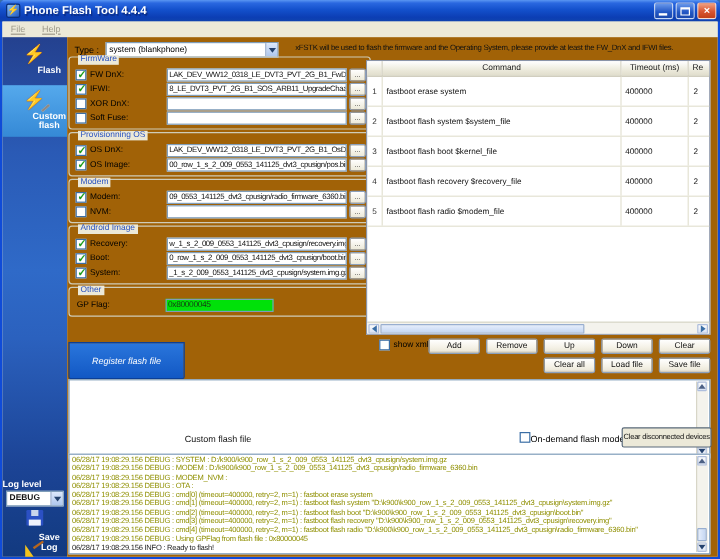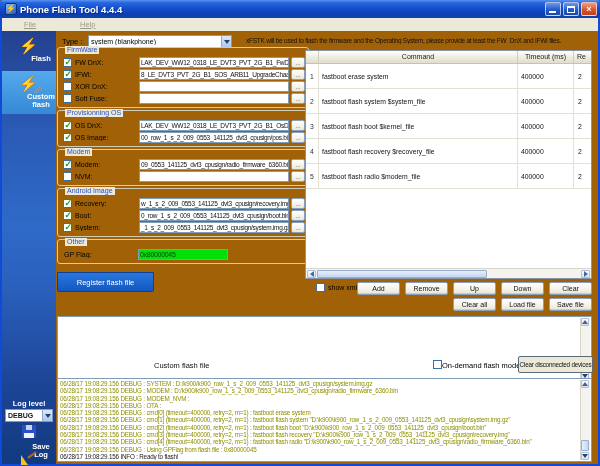--- a/index.html
+++ b/index.html
@@ -15,41 +15,41 @@
   .title-text { color:#fff; font-weight:bold; font-size:9.5px; text-shadow:1px 1px 1px #0a2a80; white-space:nowrap; }
   .win-btns { margin-left:auto; display:flex; gap:2px; }
   .wbtn { width:16px; height:14px; border-radius:2px; border:1px solid rgba(255,255,255,.65); position:relative; }
   .wbtn.min,.wbtn.max { background:linear-gradient(180deg,#6a99ec,#2156c4 60%,#1b49ac); }
   .wbtn.close { background:linear-gradient(180deg,#f0a080,#d85430 55%,#c24018); color:#fff; font-size:9px; font-weight:bold; text-align:center; line-height:12px; }
   .wbtn.min i { position:absolute; left:3px; bottom:2px; width:7px; height:2px; background:#fff; }
   .wbtn.max i { position:absolute; left:3px; top:3px; width:8px; height:7px; border:1px solid #fff; border-top-width:2px; }
 
   
   .menubar { position:absolute; top:18px; left:0; right:0; height:13px; background:#ece9d8; display:flex; align-items:center; }
-  .menu-item { font-size:7.5px; color:#9e9a8a; padding:0 22px;text-decoration:underline; }
+  .menu-item { font-size:7.5px; color:#9e9a8a; padding:0 7px;text-decoration:underline; }
 
   
   .content { position:absolute; top:31px; left:0; right:0; bottom:0; display:flex; }
   .sidebar { width:54px; flex:none; position:relative;
     background:linear-gradient(180deg,#24418f 0%,#2a5ab5 22%,#2f6ac8 45%,#2b61be 58%,#1c4496 82%,#123a80 100%); }
   .main { flex:1; position:relative; background:#a16207; overflow:hidden; }
 
   
   .nav { position:absolute; left:0; right:0; text-align:center; color:#fff; cursor:pointer; }
   .nav-label { display:block; font-size:7.5px; font-weight:bold; color:#fff; line-height:8px;margin-left:24px; }
   .nav.flash { top:6px; }
   .nav.custom { top:40px; padding:4px 0 5px; background:linear-gradient(180deg,#55a9ec,#3589d6); }
   .nav.provision { top:84px; }
   .icon { display:inline-block; position:relative; }
   .bolt { font-size:15px; line-height:16px; color:#ff8a00; text-shadow:0 0 1px #c23c00; }
   .nail { position:absolute; right:-4px; bottom:1px; width:8px; height:2px; background:#cfcfcf; border:1px solid #8a8a8a; transform:rotate(-40deg); }
   .battery { width:12px; height:16px; background:#151515; border-radius:2px; margin-bottom:1px; }
   .battery i.cap { position:absolute; top:-2px; left:3px; width:6px; height:2px; background:#151515; }
   .battery i.arrow { position:absolute; top:4px; left:2px; width:0; height:0; border-left:4px solid transparent; border-right:4px solid transparent; border-top:7px solid #35d435; }
-  .loglevel-label { position:absolute; top:368px; left:0; right:0; text-align:center; color:#fff; font-size:7.5px; font-weight:bold; }
+  .loglevel-label { position:absolute; top:368px; left:0; right:0; text-align:left; color:#fff; font-size:7.5px; font-weight:bold; }
   .debug-select { position:absolute; top:378px; left:3px; right:3px; height:13px; background:#fff; border:1px solid #7f9db9; display:flex; align-items:center; }
   .debug-select span.txt { font-size:7px; font-weight:bold; color:#111; padding-left:2px; flex:1; }
   .dd-box { width:10px; height:11px; background:linear-gradient(#dce8fb,#aec7ee); border-left:1px solid #93aacd; display:flex; align-items:center; justify-content:center; flex:none; }
   .tri-down { width:0; height:0; border-left:3px solid transparent; border-right:3px solid transparent; border-top:4px solid #24426e; }
   .tri-up { width:0; height:0; border-left:3px solid transparent; border-right:3px solid transparent; border-bottom:4px solid #4d6185; }
   .tri-left { width:0; height:0; border-top:3px solid transparent; border-bottom:3px solid transparent; border-right:4px solid #3a6ea5; }
   .tri-right { width:0; height:0; border-top:3px solid transparent; border-bottom:3px solid transparent; border-left:4px solid #3a6ea5; }
   .nav.savelog { top:394px; }
   .floppy { width:14px; height:13px; background:#2b50c4; border-radius:1px; margin-bottom:1px; }
   .floppy i.shutter { position:absolute; top:0; left:4px; width:6px; height:5px; background:#c9d4ec; }
@@ -73,21 +73,21 @@
   .cb { width:9px; height:9px; background:#fff; border:1px solid #3b6ea5; margin-left:5px; flex:none; position:relative; }
   .cb.checked::after { content:"\2713"; position:absolute; top:-2.5px; left:0.5px; font-size:9px; font-weight:bold; color:#1d9e1d; }
   .flabel { width:64px; margin-left:3px; font-size:7px; flex:none; white-space:nowrap; overflow:hidden; }
   .finput { flex:1; height:11px; background:#fff; border:1px solid #7f9db9; overflow:hidden; display:flex; align-items:center; }
   .fval { font-size:6.5px; letter-spacing:-0.3px; white-space:nowrap; padding:0 1px; color:#111; }
   .browse { width:14px; height:11px; flex:none; margin:0 3px 0 2px; font-size:6px; line-height:4px; background:linear-gradient(#ffffff,#ece9d8); border:1px solid #8ba0bc; border-radius:2px; padding:0; color:#333; }
   .frow.gp .flabel { margin-left:6px; width:74px; }
   .finput.gpflag { flex:none; width:90px; background:#00e109; }
   .finput.gpflag .fval { font-size:7px; color:#133a13; }
   .blue-btn { background:linear-gradient(180deg,#2a76dc,#1258c4); color:#fff; border:1px solid #0c3f96; font-size:7.5px; padding:0; }
-  .blue-btn.register { display:block; margin-top:8px; width:97px; height:20px; border-radius:0 0 2px 2px; }
+  .blue-btn.register { display:block; margin-top:21px; width:97px; height:31px; border-radius:0 0 2px 2px;font-style:italic; }
 
   
   .cmd-table { position:absolute; left:249px; top:19px; width:287px; height:229px; background:#fff; border:1px solid #8a94a8; }
   .thead { display:grid; grid-template-columns:13px 199px 56px 1fr; height:13px; }
   .th { border-right:1px solid #cfccba; border-bottom:1px solid #c6c3b0; background:linear-gradient(#ffffff,#eceadc 60%,#e0ddcc); font-size:7px; line-height:12px; text-align:center; color:#222; overflow:hidden; white-space:nowrap; }
   .th.re { text-align:left; padding-left:3px; border-right:none; }
   .trow { display:grid; grid-template-columns:13px 199px 56px 1fr; height:25px; border-bottom:1px solid #e3e1d2; }
   .td { border-right:1px solid #e3e1d2; font-size:6.8px; display:flex; align-items:center; overflow:hidden; white-space:nowrap; color:#111; }
   .td.num { justify-content:center; color:#333; }
   .td.cmd,.td.to { padding-left:3px; }

